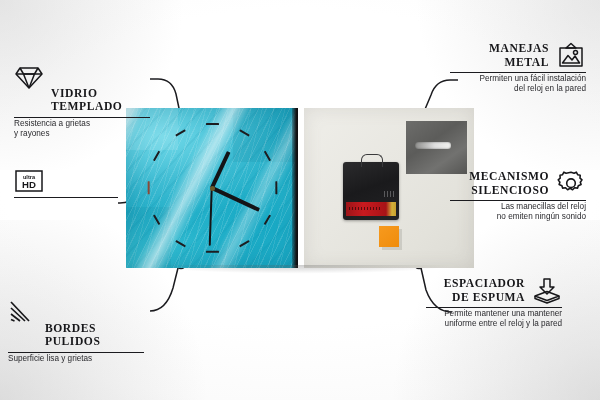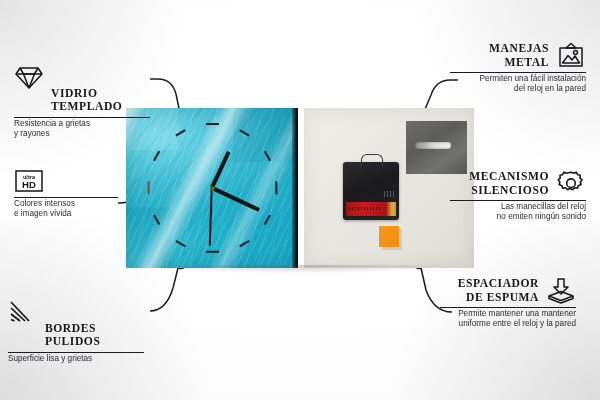--- a/index.html
+++ b/index.html
@@ -250,22 +250,20 @@
 
   <div class="feat" style="left:14px;top:168px;width:104px;">
     <div class="feat-head">
       <svg class="icon" width="30" height="26" viewBox="0 0 30 26">
         <rect x="2" y="3" width="26" height="20" fill="none" stroke="#17171a" stroke-width="1.5"></rect>
         <text x="15" y="11.4" font-family="Liberation Sans, sans-serif" font-size="5.6" font-weight="700" text-anchor="middle" fill="#17171a">ultra</text>
         <text x="15" y="20.4" font-family="Liberation Sans, sans-serif" font-size="9.6" font-weight="700" text-anchor="middle" fill="#17171a">HD</text>
       </svg>
     </div>
     <div class="rule"></div>
-    <div class="feat-desc">Colores intensos
-e imagen vívida</div>
   </div>
 
   <div class="feat" style="left:8px;top:277px;width:136px;">
     <div class="feat-head">
       <svg class="icon" width="30" height="26" viewBox="0 0 30 26">
         <g stroke="#17171a" stroke-width="1.7" stroke-linecap="butt">
           <path d="M3 2 L21 21"></path>
           <path d="M3 8 L17 21"></path>
           <path d="M3 14 L12 21"></path>
           <path d="M3 19.5 L6.5 21"></path>
@@ -306,21 +304,21 @@
           <path d="M6.5 21 L12 13.5 L16 18 L19 14 L23.5 21 Z"></path>
           <circle cx="19.5" cy="10.5" r="2"></circle>
         </g>
       </svg>
     </div>
     <div class="rule"></div>
     <div class="feat-desc ta-right">Permiten una fácil instalación
 del reloj en la pared</div>
   </div>
 
-  <div class="feat" style="left:440px;top:277px;width:136px;">
+  <div class="feat" style="left:426px;top:277px;width:136px;">
     <div class="feat-head right">
       <div class="feat-title ta-right">ESPACIADOR
 DE ESPUMA</div>
       <svg class="icon" width="30" height="27" viewBox="0 0 30 27">
         <g fill="none" stroke="#17171a" stroke-width="1.5" stroke-linejoin="round">
           <path d="M12 2 L18 2 L18 10 L22 10 L15 17 L8 10 L12 10 Z"></path>
           <path d="M15 14.5 L27 19 L15 23.5 L3 19 Z"></path>
           <path d="M3 19 L3 21.5 L15 26 L27 21.5 L27 19"></path>
         </g>
       </svg>

